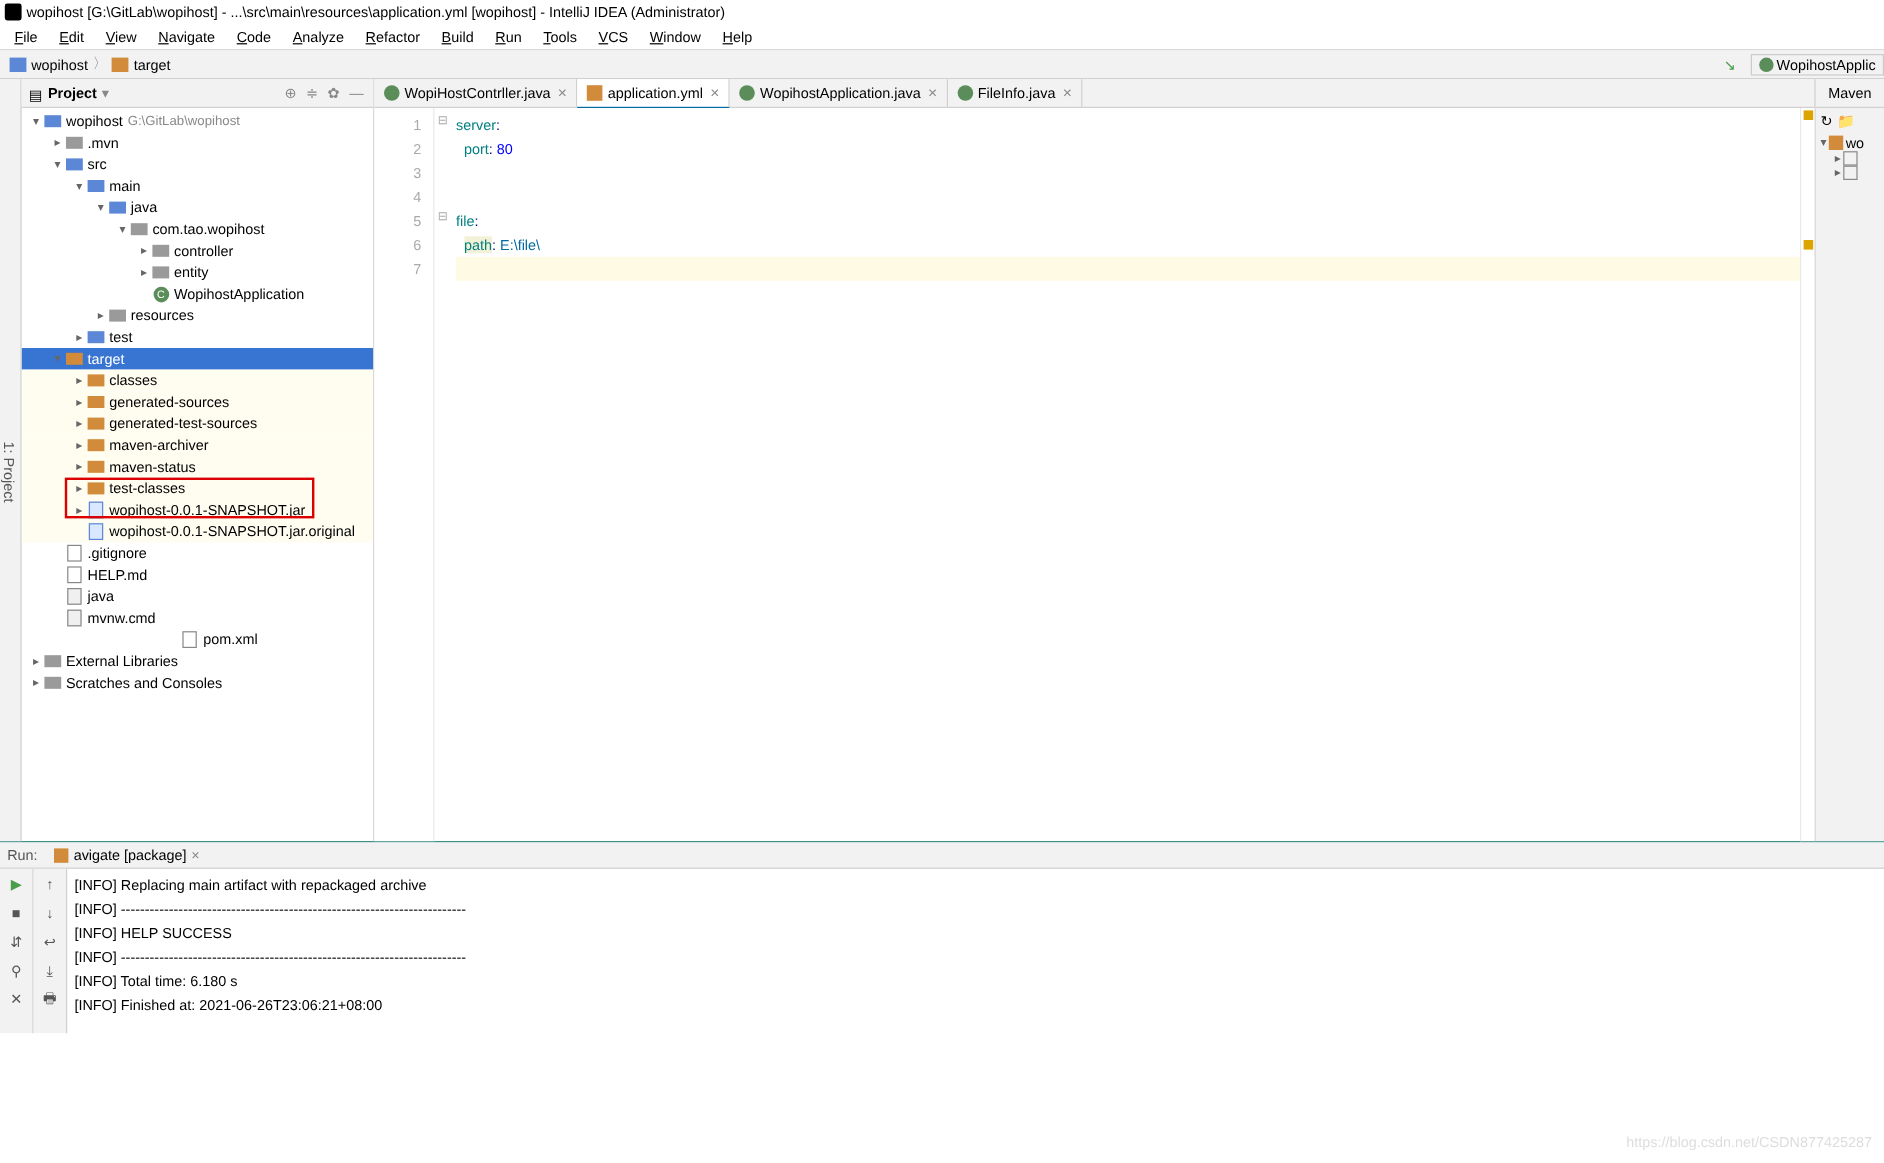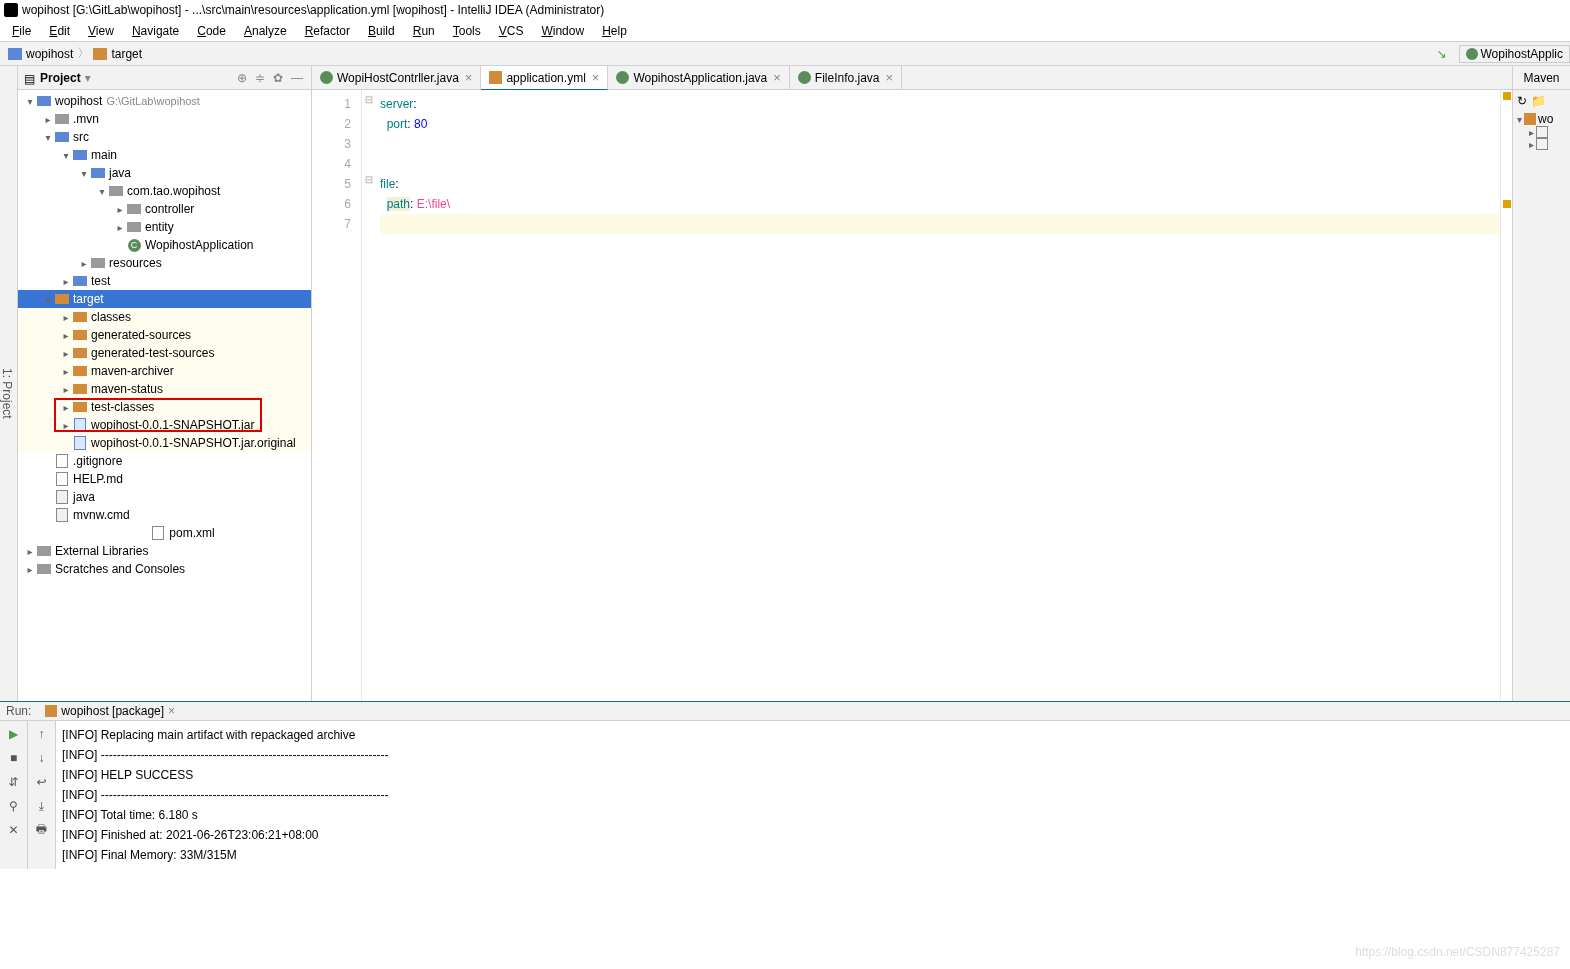--- a/index.html
+++ b/index.html
@@ -50,21 +50,21 @@
 .gutter { width: 50px; text-align: right; color: #aaa; padding: 4px 10px 0 0; background: #fff; border-right: 1px solid #e8e8e8; line-height: 20px; }
 .gutter div { height: 20px; }
 .fold-gutter { width: 14px; padding-top: 4px; }
 .fold-gutter div { height: 20px; color: #aaa; font-size: 10px; text-align: center; }
 .code { flex: 1; padding: 4px 0 0 4px; line-height: 20px; }
 .code div { height: 20px; white-space: pre; }
 .code .current-line { background: #fffae3; }
 .kw { color: #000080; }
 .key { color: #008080; }
 .val { color: #0000ff; }
-.str { color: #ec4899; }
+.str { color: #0369a1; }
 .warn { background: #f2f0d6; }
 .err-strip { width: 12px; background: #fff; border-left: 1px solid #e8e8e8; position: relative; }
 .err-strip .mark { position: absolute; width: 8px; height: 8px; left: 2px; }
 
 .right-strip { width: 58px; background: #f2f2f2; border-left: 1px solid #d0d0d0; display: flex; flex-direction: column; }
 
 .run-panel { border-top: 1px solid #0f766e; height: 160px; display: flex; flex-direction: column; }
 .run-header { height: 22px; background: #f2f2f2; border-bottom: 1px solid #d0d0d0; display: flex; align-items: center; padding-left: 6px; gap: 8px; }
 .run-header .run-label { color: #555; }
 .run-header .run-tab { display:flex; align-items:center; gap:4px; padding: 2px 6px; }
@@ -409,21 +409,21 @@
       </div>
     </div>
   </div>
 </div>
 
 <div class="run-panel">
   <div class="run-header">
     <span class="run-label">Run:</span>
     <span class="run-tab">
       <span style="width:12px;height:12px;background:#d28b3a;display:inline-block;"></span>
-      <span>wopihost [package]</span>
+      <span>avigate [package]</span>
       <span style="color:#888;">×</span>
     </span>
   </div>
   <div class="run-body">
     <div class="run-tool-col">
       <span class="btn play">▶</span>
       <span class="btn">■</span>
       <span class="btn">⇵</span>
       <span class="btn">⚲</span>
       <span class="btn">✕</span>
@@ -435,18 +435,17 @@
       <span class="btn">⤓</span>
       <span class="btn">🖶</span>
     </div>
     <div class="run-console" id="console">
         <div class="info">[INFO] Replacing main artifact with repackaged archive</div>
         <div class="info">[INFO] ------------------------------------------------------------------------</div>
         <div class="info">[INFO] HELP SUCCESS</div>
         <div class="info">[INFO] ------------------------------------------------------------------------</div>
         <div class="info">[INFO] Total time: 6.180 s</div>
         <div class="info">[INFO] Finished at: 2021-06-26T23:06:21+08:00</div>
-        <div class="info">[INFO] Final Memory: 33M/315M</div>
       </div>
   </div>
 </div>
 
 <div class="watermark">https://blog.csdn.net/CSDN877425287</div>
 
 </body></html>

